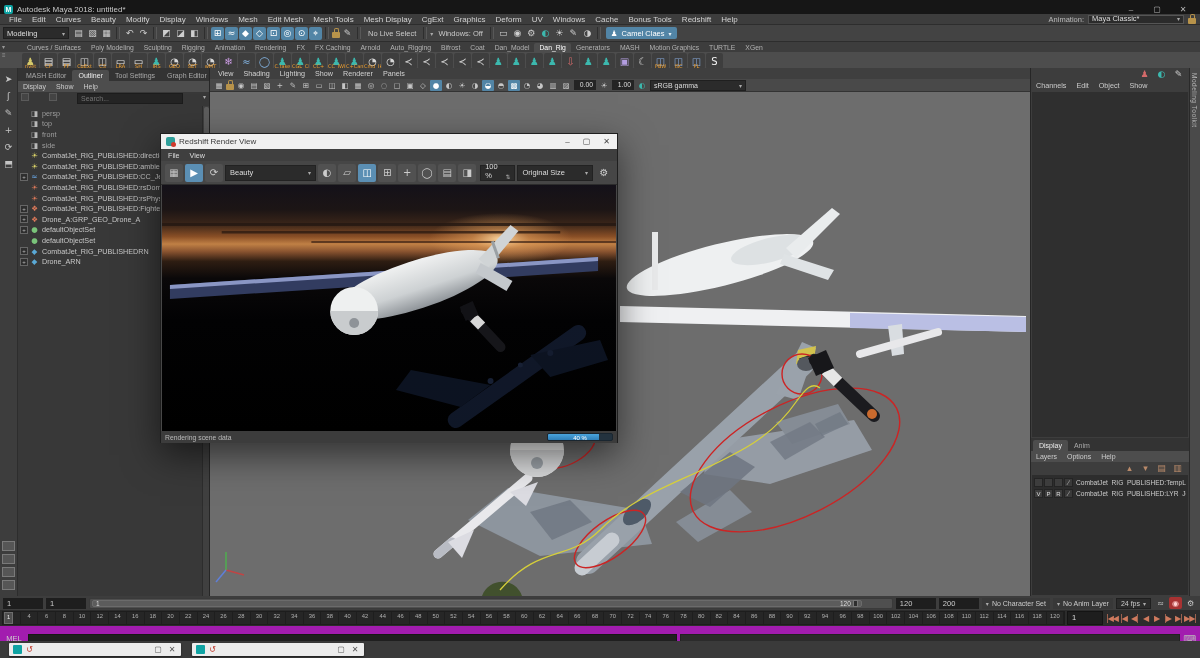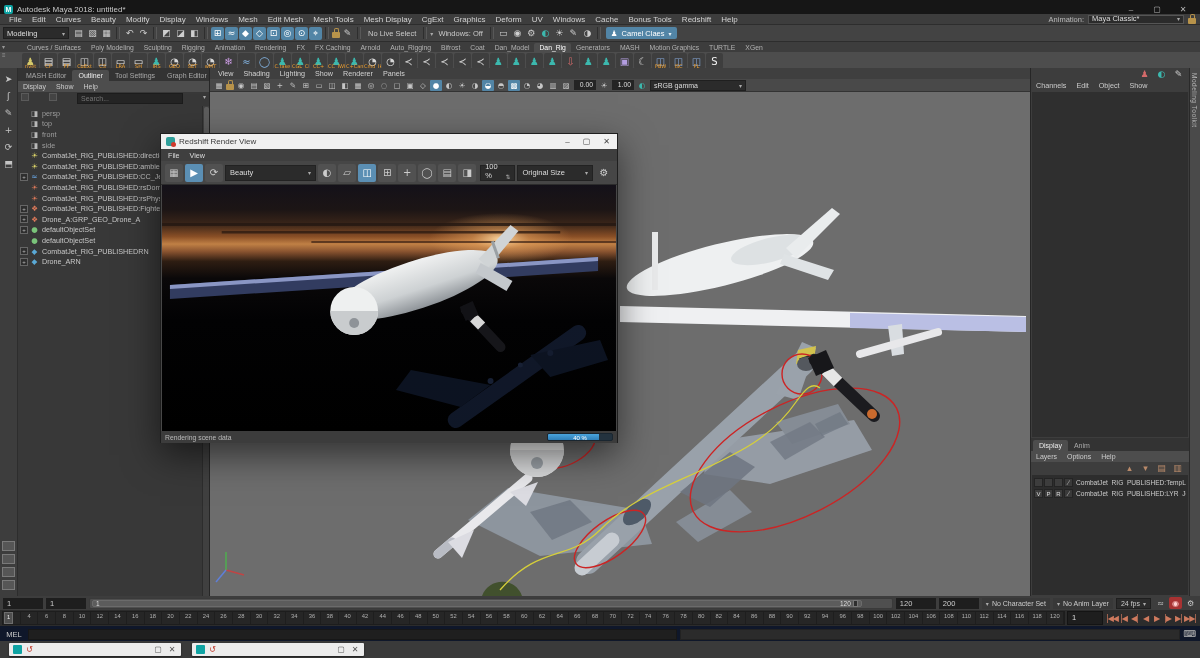--- a/index.html
+++ b/index.html
@@ -107,21 +107,21 @@
   
   .timebar{position:absolute;top:610px;left:0;width:1200px;height:16px;background:#2c2c2c;display:flex;align-items:stretch}
   .ticks{flex:1;display:flex;position:relative;background:#262626;border:1px solid #1d1d1d;margin:1px 0 1px 2px;overflow:hidden}
   .tick-cell{flex:1;border-right:1px solid #1e1e1e;color:#b0b0b0;font-size:5.8px;text-align:center;line-height:9px;overflow:hidden}
   .cur-marker{position:absolute;left:1px;top:0;bottom:0;width:9px;background:#4f4f4f;border:1px solid #6e6e6e;color:#e8e8e8;font-size:5.8px;text-align:center;line-height:9px}
   .tb-current{width:36px;background:#1e1e1e;border:1px solid #141414;color:#ddd;font-size:7.5px;line-height:12px;padding:0 4px;margin:1px 2px}
   .playback{display:flex;align-items:center;gap:0;padding:0 4px 0 1px}
   .pb-btn{color:#cf7a5e;font-size:8px;min-width:11px;text-align:center;letter-spacing:-1px}
 
   
-  .cmdline{position:absolute;top:626px;left:0;width:1200px;height:15px;background:#0f172a;display:flex;align-items:center;gap:3px;padding:8px 3px}
+  .cmdline{position:absolute;top:626px;left:0;width:1200px;height:15px;background:#a21caf;display:flex;gap:3px;padding:8px 3px}
   .cmd-label{font-size:7.5px;color:#ccc;width:22px;text-align:center}
   .cmd-input{flex:1.3;height:11px;background:#1f1f1f;border:1px solid #171717}
   .cmd-help{flex:1;height:11px;background:#2b2b2b;border:1px solid #222}
   .cmd-icon{width:14px;font-size:9px;color:#bbb;text-align:center;font-family:"DejaVu Sans",sans-serif}
 
   
   .bottomstrip{position:absolute;top:641px;left:0;width:1200px;height:17px;background:#3a3a3a;display:flex;gap:11px;align-items:center;padding:0 9px}
   .minwin{width:172px;height:13px;background:#ececec;border-radius:1px;display:flex;align-items:center;gap:4px;padding:0 4px;box-shadow:0 1px 2px rgba(0,0,0,.45)}
   .mw-icon{width:9px;height:9px;background:#0fa3a3;border-radius:1px;flex:0 0 auto}
   .mw-swirl{color:#c0392b;font-size:8px;line-height:9px;font-family:"DejaVu Sans",sans-serif}

